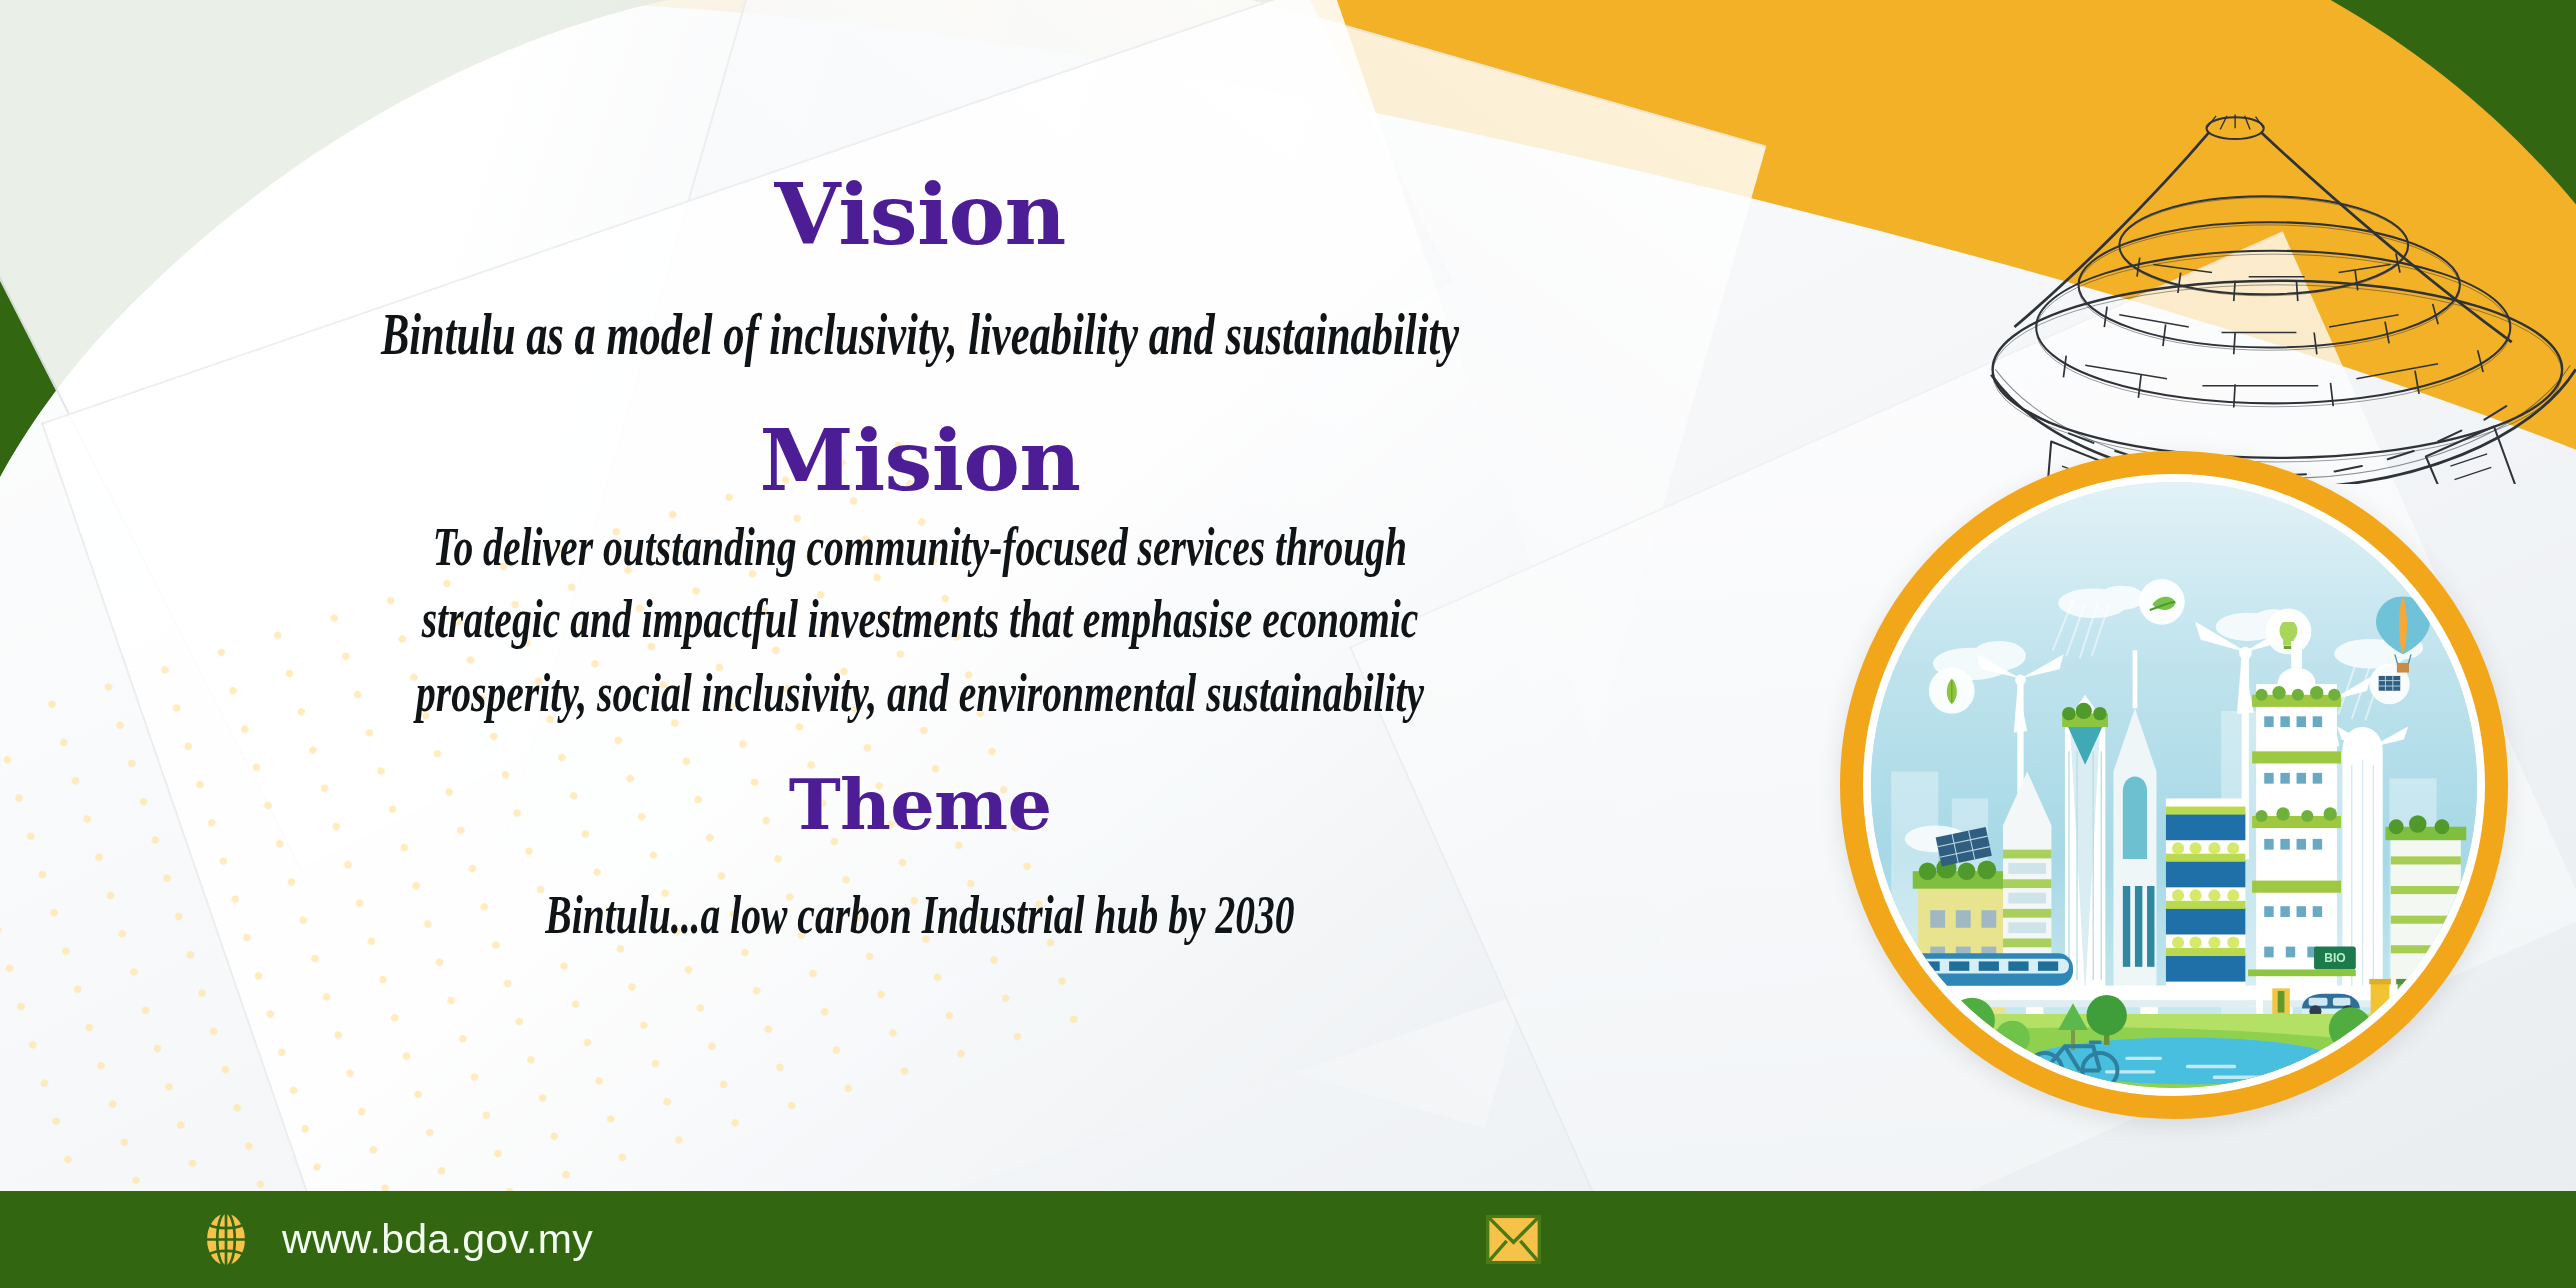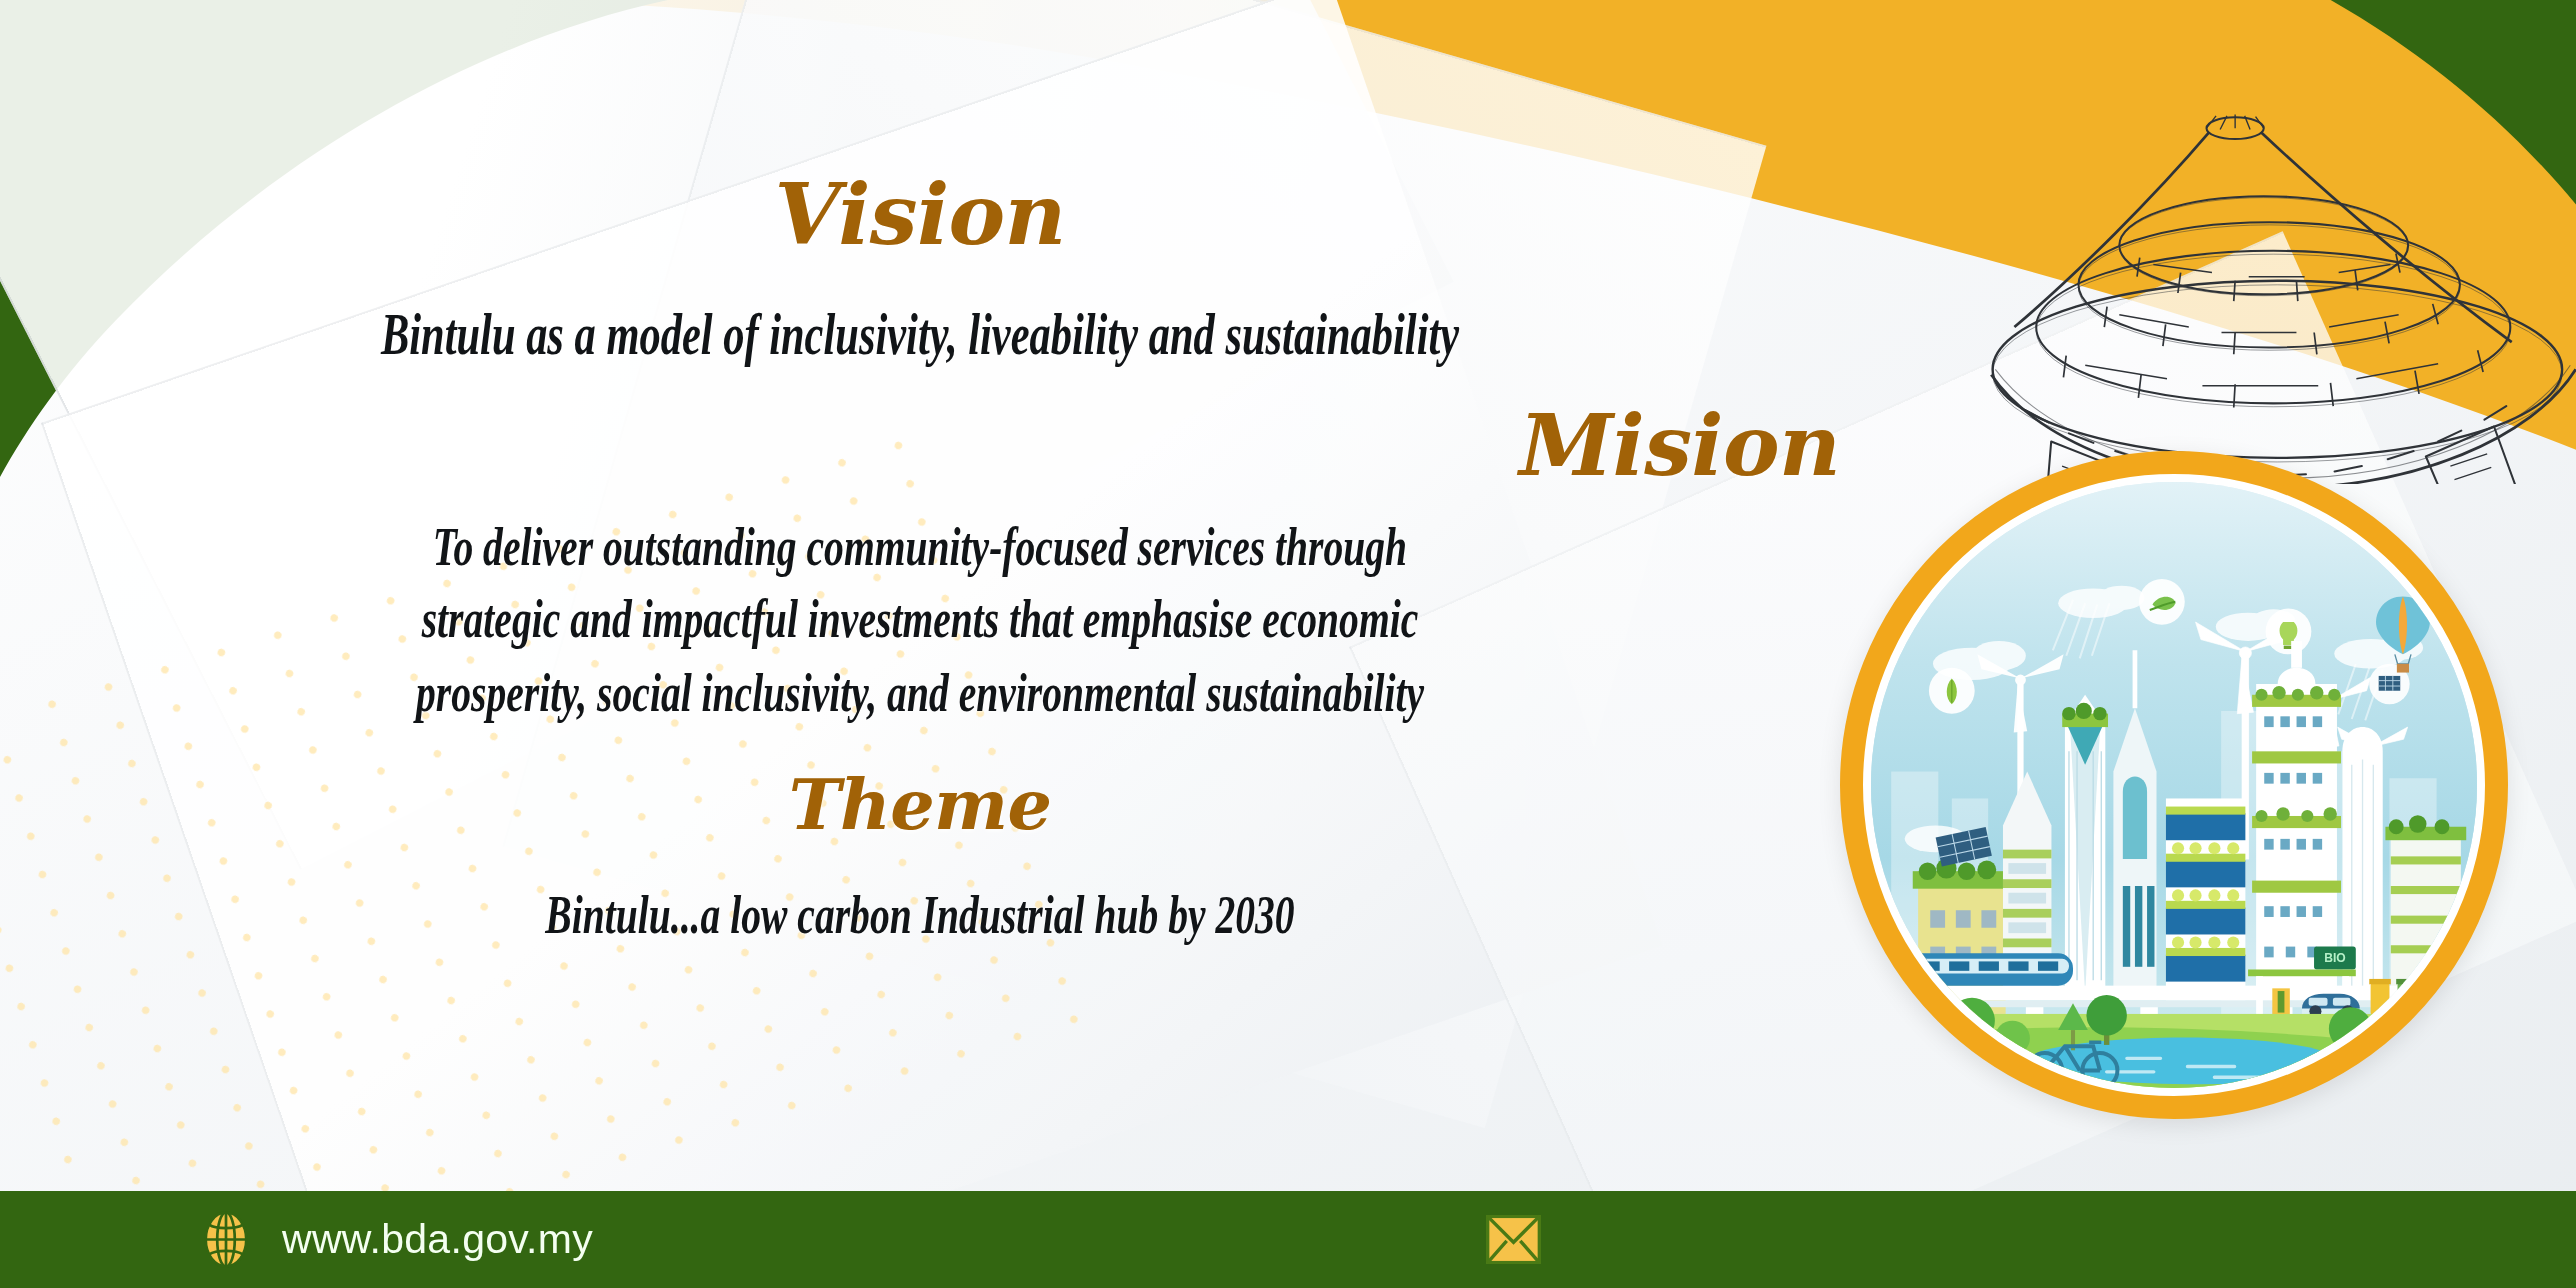--- a/index.html
+++ b/index.html
@@ -78,38 +78,38 @@
   
   .content {
     position:absolute; left:0; top:0; width:1840px; height:1193px;
     z-index:12; pointer-events:none;
   }
   .content > * { pointer-events:auto; }
 
   .heading {
     position:absolute; width:100%; text-align:center;
     font-family:"DejaVu Serif", serif;
-    font-weight:700; font-style:italic;
-    color:#a16207;
+    font-weight:700; 
+    color:#4c1d95;
     letter-spacing:-0.7px;
     text-shadow:0 2px 4.1px rgba(255,255,255,.9);
   }
   .body-line {
     position:absolute; width:100%; text-align:center;
     font-family:"Liberation Serif", serif;
     font-style:italic; font-weight:700;
     color:#111417;
     transform:scaleX(.72);
     white-space:nowrap;
     text-shadow:0 1.4px 3.4px rgba(255,255,255,.92);
   }
 
   #vision-heading   { top:164px;  font-size:85px; }
   #vision-line      { top:300px;  font-size:59px;  }
-  #mission-heading  { top:395px;  font-size:85px;text-align:right; }
+  #mission-heading  { top:410px;  font-size:85px; }
   #mission-line-1   { top:515px;  font-size:55px;  }
   #mission-line-2   { top:587px;  font-size:55px;  }
   #mission-line-3   { top:661px;  font-size:55px;  }
   #theme-heading    { top:763px; font-size:70px; }
   #theme-line       { top:883px; font-size:55px;  }
 
   
   .medallion {
     position:absolute;
     left:1840px; top:451px;

